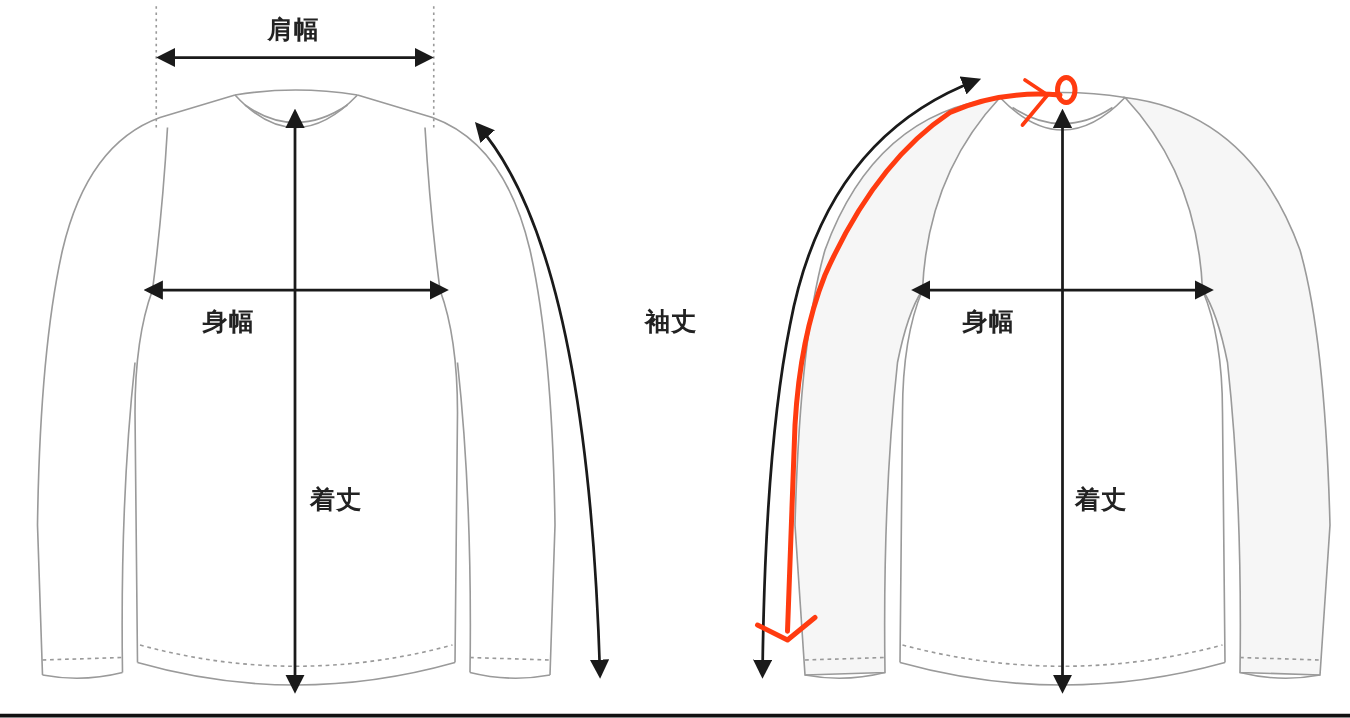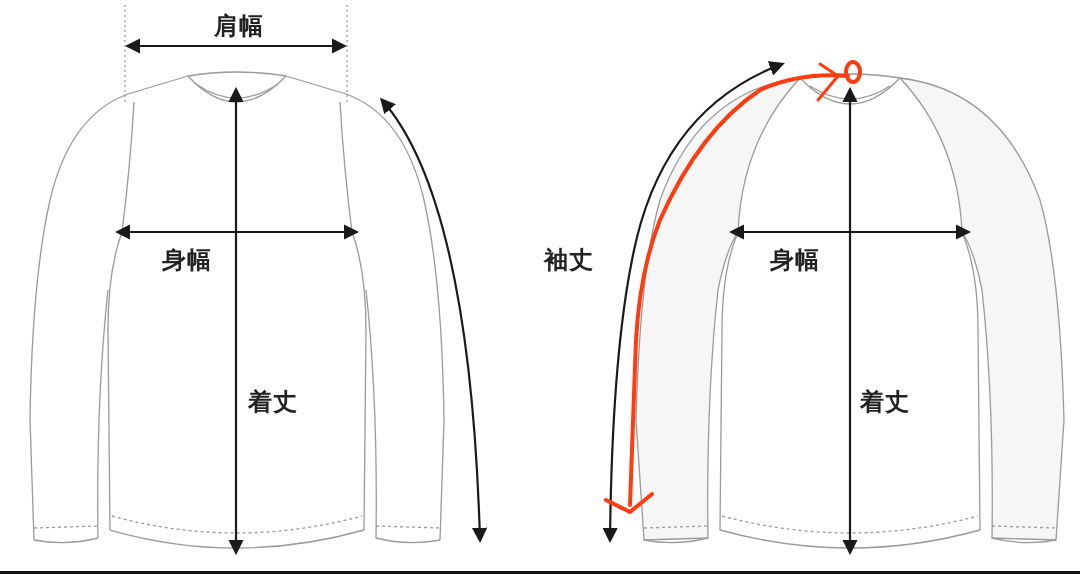--- a/index.html
+++ b/index.html
@@ -1,18 +1,18 @@
 <!DOCTYPE html>
 <html><head>
 <meta charset="utf-8">
 <style>
   html, body { margin:0; padding:0; background:#ffffff; }
   body { width:1080px; height:574px; overflow:hidden; position:relative; font-family:"DejaVu Sans", sans-serif; }
   svg { position:absolute; left:0; top:0; }
-  .lbl { position:absolute; font-size:24px; font-weight:bold; color:#222; white-space:nowrap; letter-spacing:1px; }
+  .lbl { position:absolute; font-size:20px; font-weight:bold; color:#222; white-space:nowrap; letter-spacing:1px; }
   .bottom-rule { position:absolute; left:0; top:571px; width:1080px; height:3px; background:#111; }
 </style>
 </head>
 <body>
 
 <svg width="1080" height="574" viewBox="0 0 1080 574">
   <defs>
     <marker id="ah" viewBox="0 0 10 10" refX="8" refY="5" markerWidth="7" markerHeight="7" orient="auto-start-reverse">
       <path d="M0,0 L10,5 L0,10 z" fill="#1a1a1a"></path>
     </marker>
@@ -89,17 +89,17 @@
     <path d="M848,76 Q800,72 760,90 Q700,130 660,220 Q640,270 636,340 L630,505"></path>
     <path d="M606,500 L630,512 L652,494"></path>
     <ellipse cx="853" cy="72" rx="7" ry="10"></ellipse>
     <path d="M820,64 L838,76 L818,100" stroke-width="3"></path>
   </g>
 </svg>
 
 <div class="lbl" style="left:214px; top:10px;">肩幅</div>
 <div class="lbl" style="left:162px; top:244px;">身幅</div>
 <div class="lbl" style="left:248px; top:386px;">着丈</div>
-<div class="lbl" style="left:544px; top:244px;">袖丈</div>
+<div class="lbl" style="left:516px; top:244px;">袖丈</div>
 <div class="lbl" style="left:770px; top:244px;">身幅</div>
 <div class="lbl" style="left:860px; top:386px;">着丈</div>
 
 <div class="bottom-rule"></div>
 
 </body></html>

